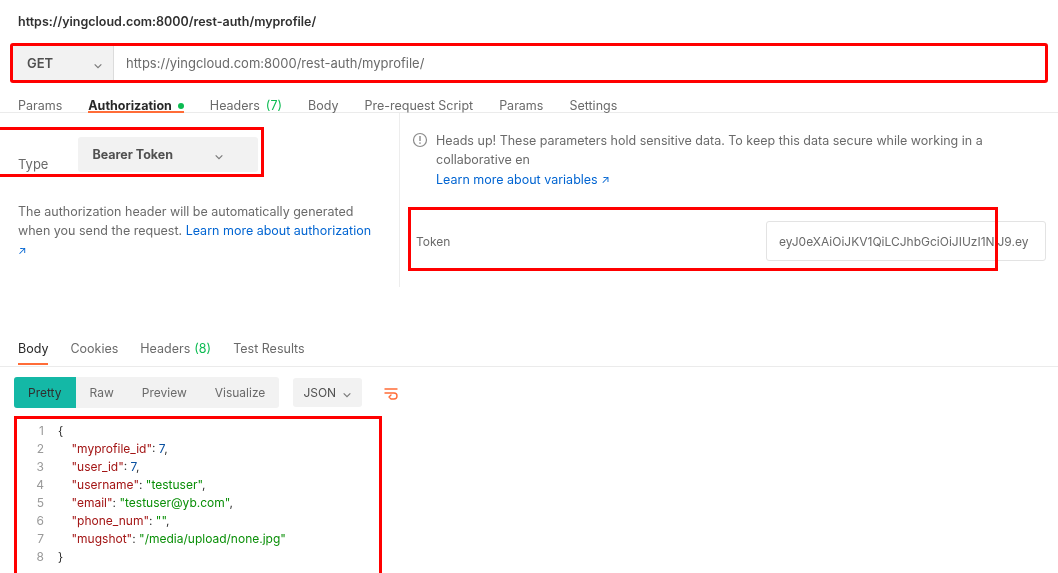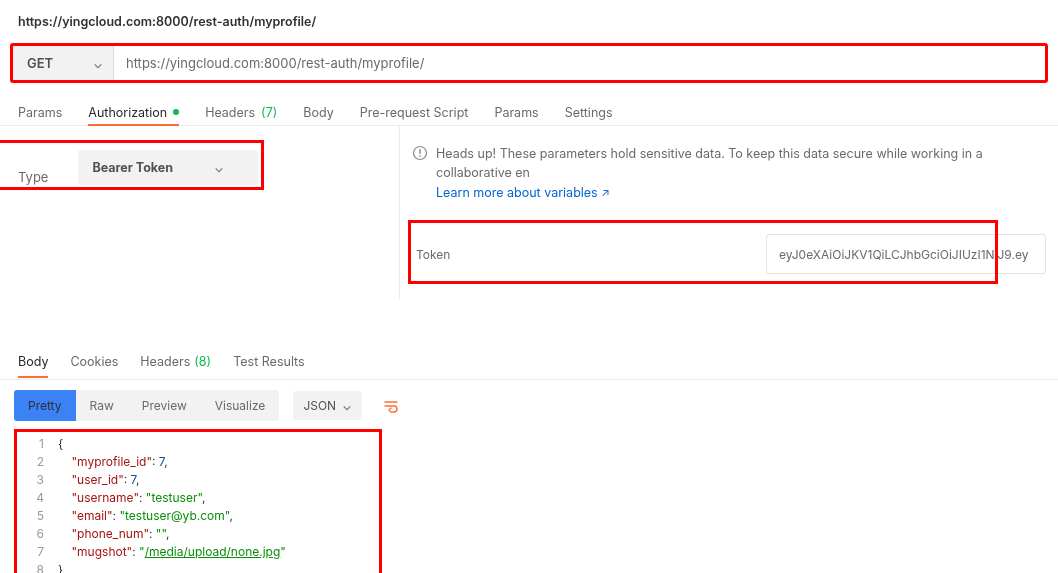--- a/index.html
+++ b/index.html
@@ -26,24 +26,24 @@
   .chev { width: 10px; height: 10px; flex: none; }
   .chev svg { width: 10px; height: 10px; }
   .url-input {
     flex: 1; display: flex; align-items: center; padding: 0 12px;
     color: #6a6a6a; font-size: 13px; background: #fff;
   }
 
   
   .req-tabs {
     display: flex; gap: 26px; padding: 16px 18px 0 18px; font-size: 12.5px;
-    border-bottom: 1px solid #ebebeb; height: 43px;
+    border-bottom: 1px solid #ebebeb; height: 30px;
   }
   .req-tab { color: #6a6a6a; cursor: pointer; display: inline-flex; align-items: center; gap: 6px; }
-  .req-tab.active { color: #282828; position: relative; }
+  .req-tab.active { color: #282828; position: relative; font-weight: bold; }
   .req-tab.active::after { content:""; position:absolute; left:0; right:0; bottom:-1px; height:2px; background:#ff6c37; }
   .dot-green { width: 6px; height: 6px; border-radius: 50%; background: #0cbb52; display: inline-block; }
   .count-green { color: #0cbb52; }
 
   
   .panel-row { display: flex; }
   .left-pane { width: 400px; padding: 24px 18px 18px 18px; border-right: 1px solid #ededed; }
   .right-pane { flex: 1; padding: 18px 0 18px 12px; }
 
   .type-row { display: flex; align-items: flex-end; gap: 30px; }
@@ -83,41 +83,41 @@
     margin-top: 44px;
   }
   .resp-tab { color:#6a6a6a; cursor:pointer; position:relative; display:inline-flex; align-items:center; gap:4px; }
   .resp-tab.active { color:#282828; }
   .resp-tab.active::after { content:""; position:absolute; left:0; right:0; bottom:-9px; height:2px; background:#ff6c37; }
 
   
   .fmt-row { display:flex; align-items:center; gap:4px; padding: 10px 14px 4px 14px; }
   .seg { display:flex; background:#f2f2f2; border-radius:3px; overflow:hidden; }
   .seg-btn { padding: 8px 14px; font-size: 12px; color:#6a6a6a; cursor:pointer; }
-  .seg-btn.active { background:#3b82f6; color:#303030; }
+  .seg-btn.active { background:#14b8a6; color:#303030; }
   .json-dd {
     display:flex; align-items:center; gap:6px; background:#f2f2f2; border-radius:3px;
     padding: 7px 10px; font-size: 12px; color:#505050; margin-left: 10px; cursor:pointer;
   }
   .wrap-btn { margin-left: 10px; width:30px; height:30px; border-radius:3px; display:flex; align-items:center; justify-content:center; cursor:pointer; }
   .wrap-btn svg { color:#ff6c37; }
 
   
   .code-wrap { position: relative; margin: 4px 0 0 14px; }
   .red-box-code { position:absolute; border:3px solid #ff0000; top:0; left:0; width: 368px; height: 160px; pointer-events:none; }
   .code {
     font-family: ui-monospace, "SFMono-Regular", Consolas, "Courier New", monospace;
     font-size: 12px; line-height: 18px; padding: 6px 0 6px 10px;
   }
   .code .ln { color:#9a9a9a; display:inline-block; width: 34px; text-align:right; padding-right: 14px; }
   .code .k { color:#a31515; } 
   .code .s { color:#0a8f08; } 
   .code .n { color:#0950a0; } 
   .code .p { color:#303030; } 
-  .code .lnk { color:#0a8f08; text-decoration: underline; cursor:pointer; }
+  .code .lnk { color:#0a8f08; cursor:pointer; }
   .code .row { white-space: pre; }
 </style>
 </head>
 <body>
 
 <div class="page">
   <div class="title-bar">https://yingcloud.com:8000/rest-auth/myprofile/</div>
 
   <div class="request-region">
     <div class="request-row">
@@ -159,20 +159,27 @@
           <div class="type-select">
             <span>Bearer Token</span>
             <span class="chev">
               <svg viewBox="0 0 12 12">
                   <path d="M2 4 L6 8 L10 4" fill="none" stroke="#7a7a7a" stroke-width="1.4"></path>
                 </svg>
             </span>
           </div>
           <div class="red-box-type"></div>
         </div>
+      </div>
+      <div class="auto-note">
+        <span>The authorization header will be automatically generated when you send the request. </span>
+        <span class="link">
+          <span>Learn more about authorization</span>
+          <span class="ext-arrow"> ↗</span>
+        </span>
       </div>
     </div>
 
     <div class="right-pane">
       <div class="alert-row">
         <span class="alert-icon">
           <svg viewBox="0 0 16 16">
               <circle cx="8" cy="8" r="6.5" fill="none" stroke="#8a8a8a" stroke-width="1.2"></circle>
               <rect x="7.3" y="4" width="1.4" height="5" fill="#8a8a8a"></rect>
               <rect x="7.3" y="10.4" width="1.4" height="1.4" fill="#8a8a8a"></rect>

